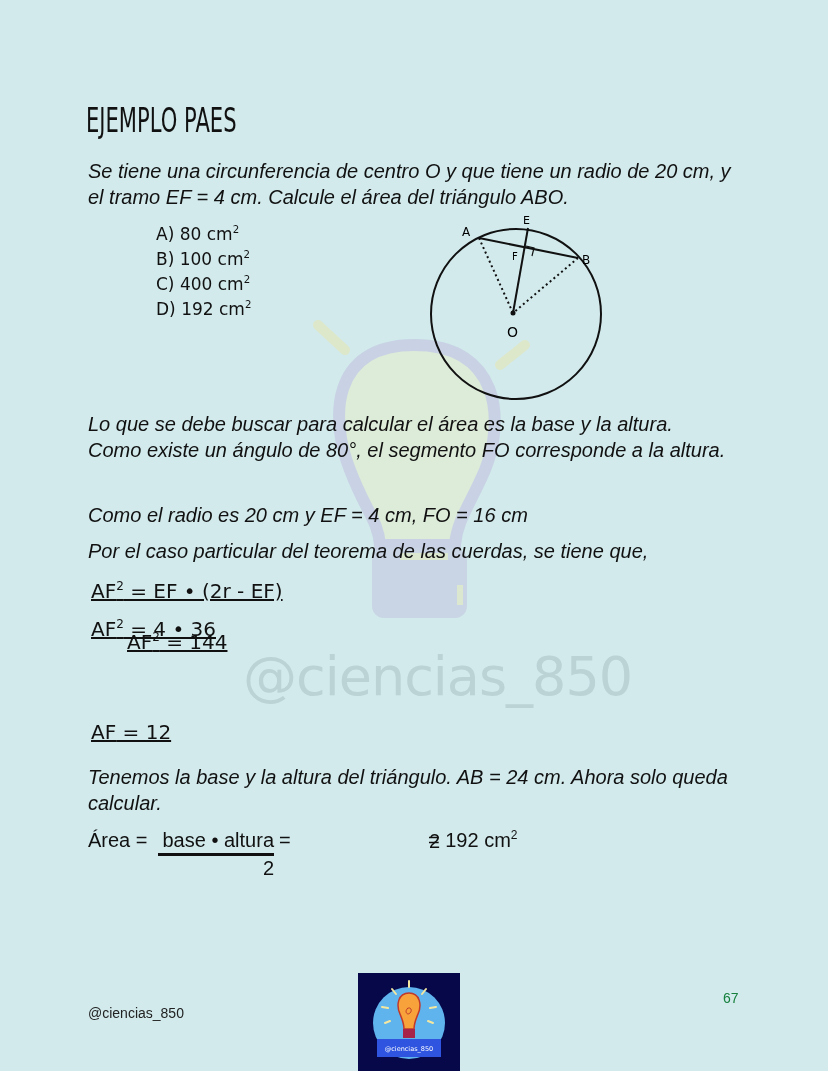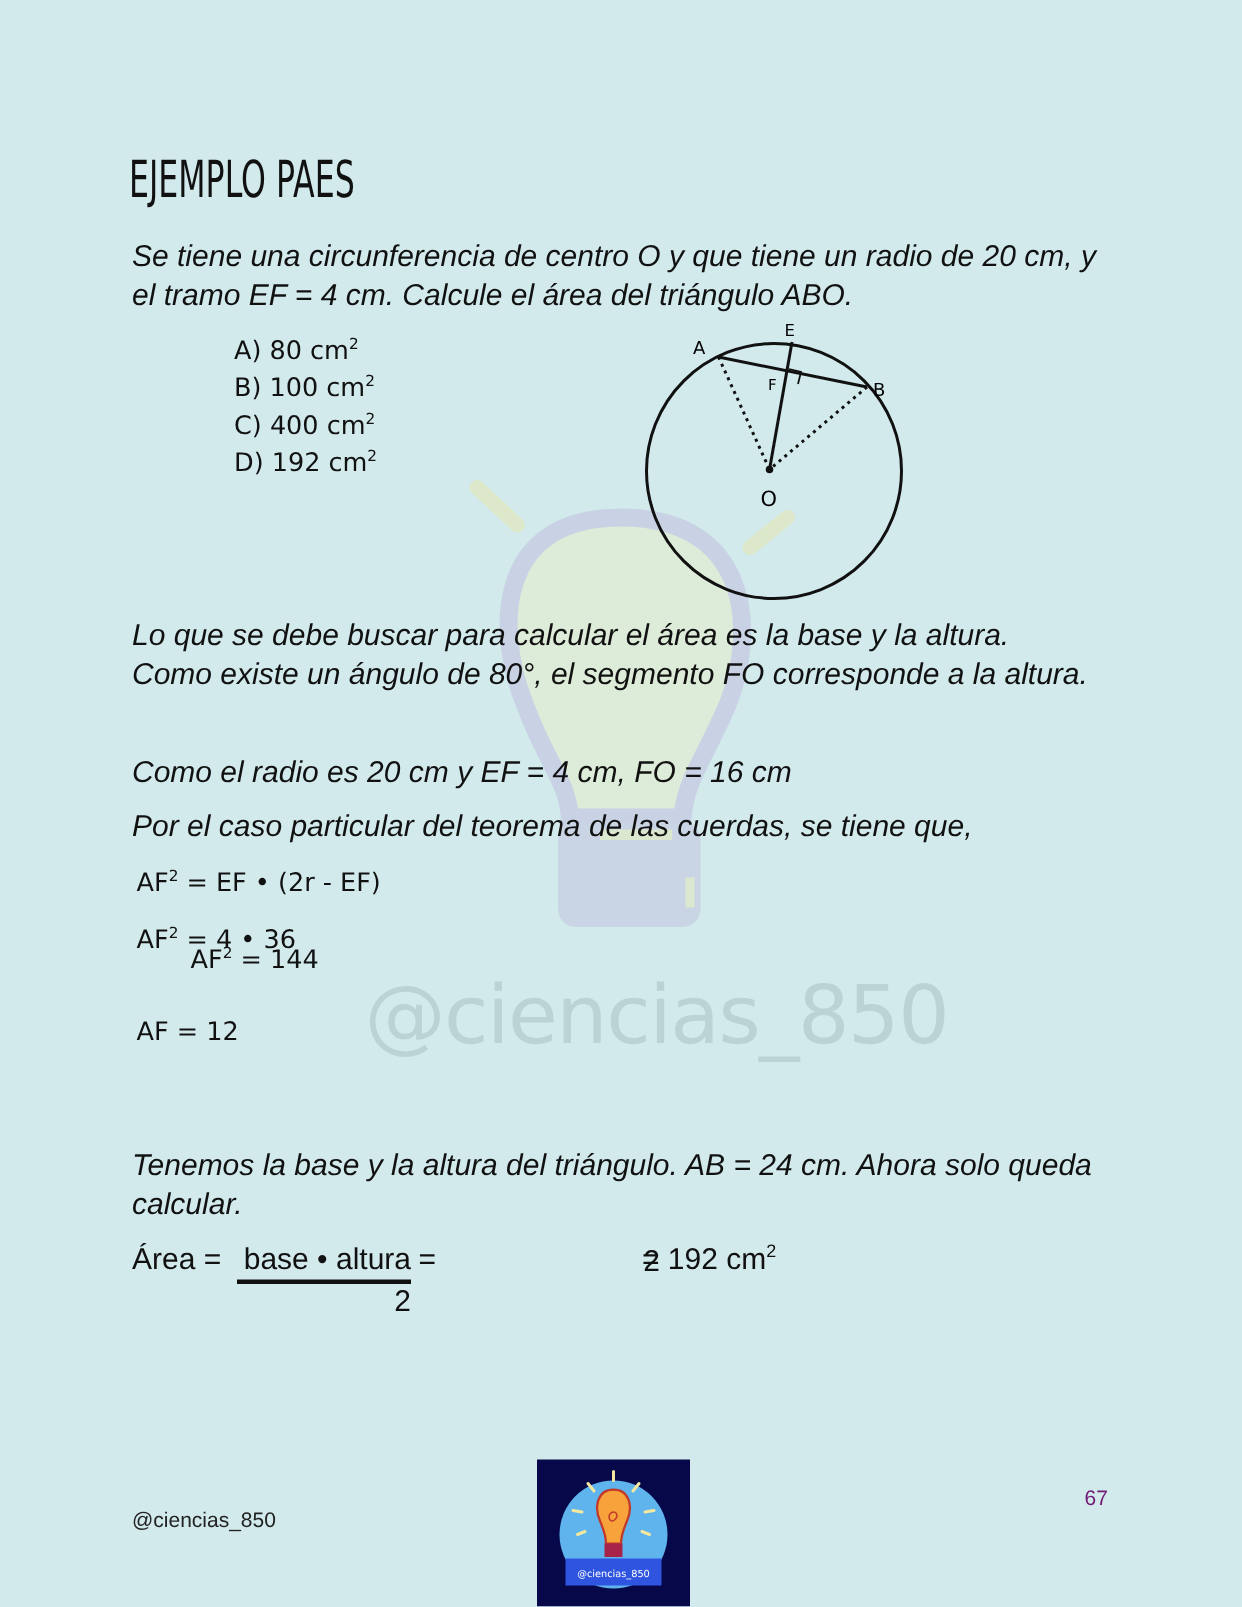--- a/index.html
+++ b/index.html
@@ -38,33 +38,33 @@
     .statement { top: 158px; width: 650px; }
     .options { position: absolute; left: 112px; top: 222px; font-family: "DejaVu Sans", sans-serif; font-size: 17px; line-height: 25px; }
     .options .opt { display: block; margin-left: 44px; }
     sup { font-size: 0.6em; vertical-align: 0.65em; line-height: 0; }
     .diagram { position: absolute; left: 420px; top: 205px; }
     .p1 { top: 411px; width: 640px; }
     .p2 { top: 502px; }
     .p3 { top: 538px; }
     .eq {
       position: absolute; left: 91px;
-      font-family: "DejaVu Sans", sans-serif; font-size: 17px;
+      font-family: "DejaVu Sans", sans-serif; font-size: 20px; text-decoration: underline;
     }
     .eq1 { top: 579px; }
     .eq2 { top: 617px; }
     .eq3 { top: 630px; margin-left: 36px; }
-    .eq4 { top: 678px; }
+    .eq4 { top: 720px; }
     .p4 { top: 764px; width: 640px; }
     .area-line { position: absolute; left: 88px; top: 829px; font-family: "Liberation Sans", sans-serif; font-size: 20px; }
     .frac { position: absolute; text-align: right; }
     .frac .num { display: block; border-bottom: 3px solid #111; padding-bottom: 1px; }
     .frac .den { display: block; padding-top: 1px; }
     .footer-handle { position: absolute; left: 88px; top: 1005px; font-family: "Liberation Sans", sans-serif; font-size: 14px; color: #222; }
-    .page-number { position: absolute; left: 723px; top: 990px; font-family: "Liberation Sans", sans-serif; font-size: 14px; color: #701a75; }
+    .page-number { position: absolute; left: 723px; top: 990px; font-family: "Liberation Sans", sans-serif; font-size: 14px; color: #15803d; }
     .logo { position: absolute; left: 358px; top: 973px; width: 102px; height: 98px; background: #06084a; }
   </style>
 </head>
 <body>
 
 <svg class="watermark-bulb" viewBox="0 0 828 1071">
   <g opacity="0.35">
     <line x1="318" y1="325" x2="345" y2="350" stroke="#f3e38a" stroke-width="10" stroke-linecap="round"></line>
     <line x1="525" y1="345" x2="500" y2="365" stroke="#f3e38a" stroke-width="10" stroke-linecap="round"></line>
     <path d="M414,345 C330,345 330,420 350,470 C365,510 378,520 380,545 L455,545 C457,520 470,505 485,470 C505,420 500,345 414,345 Z" fill="#f2edb8" stroke="#b6a7d6" stroke-width="12"></path>

